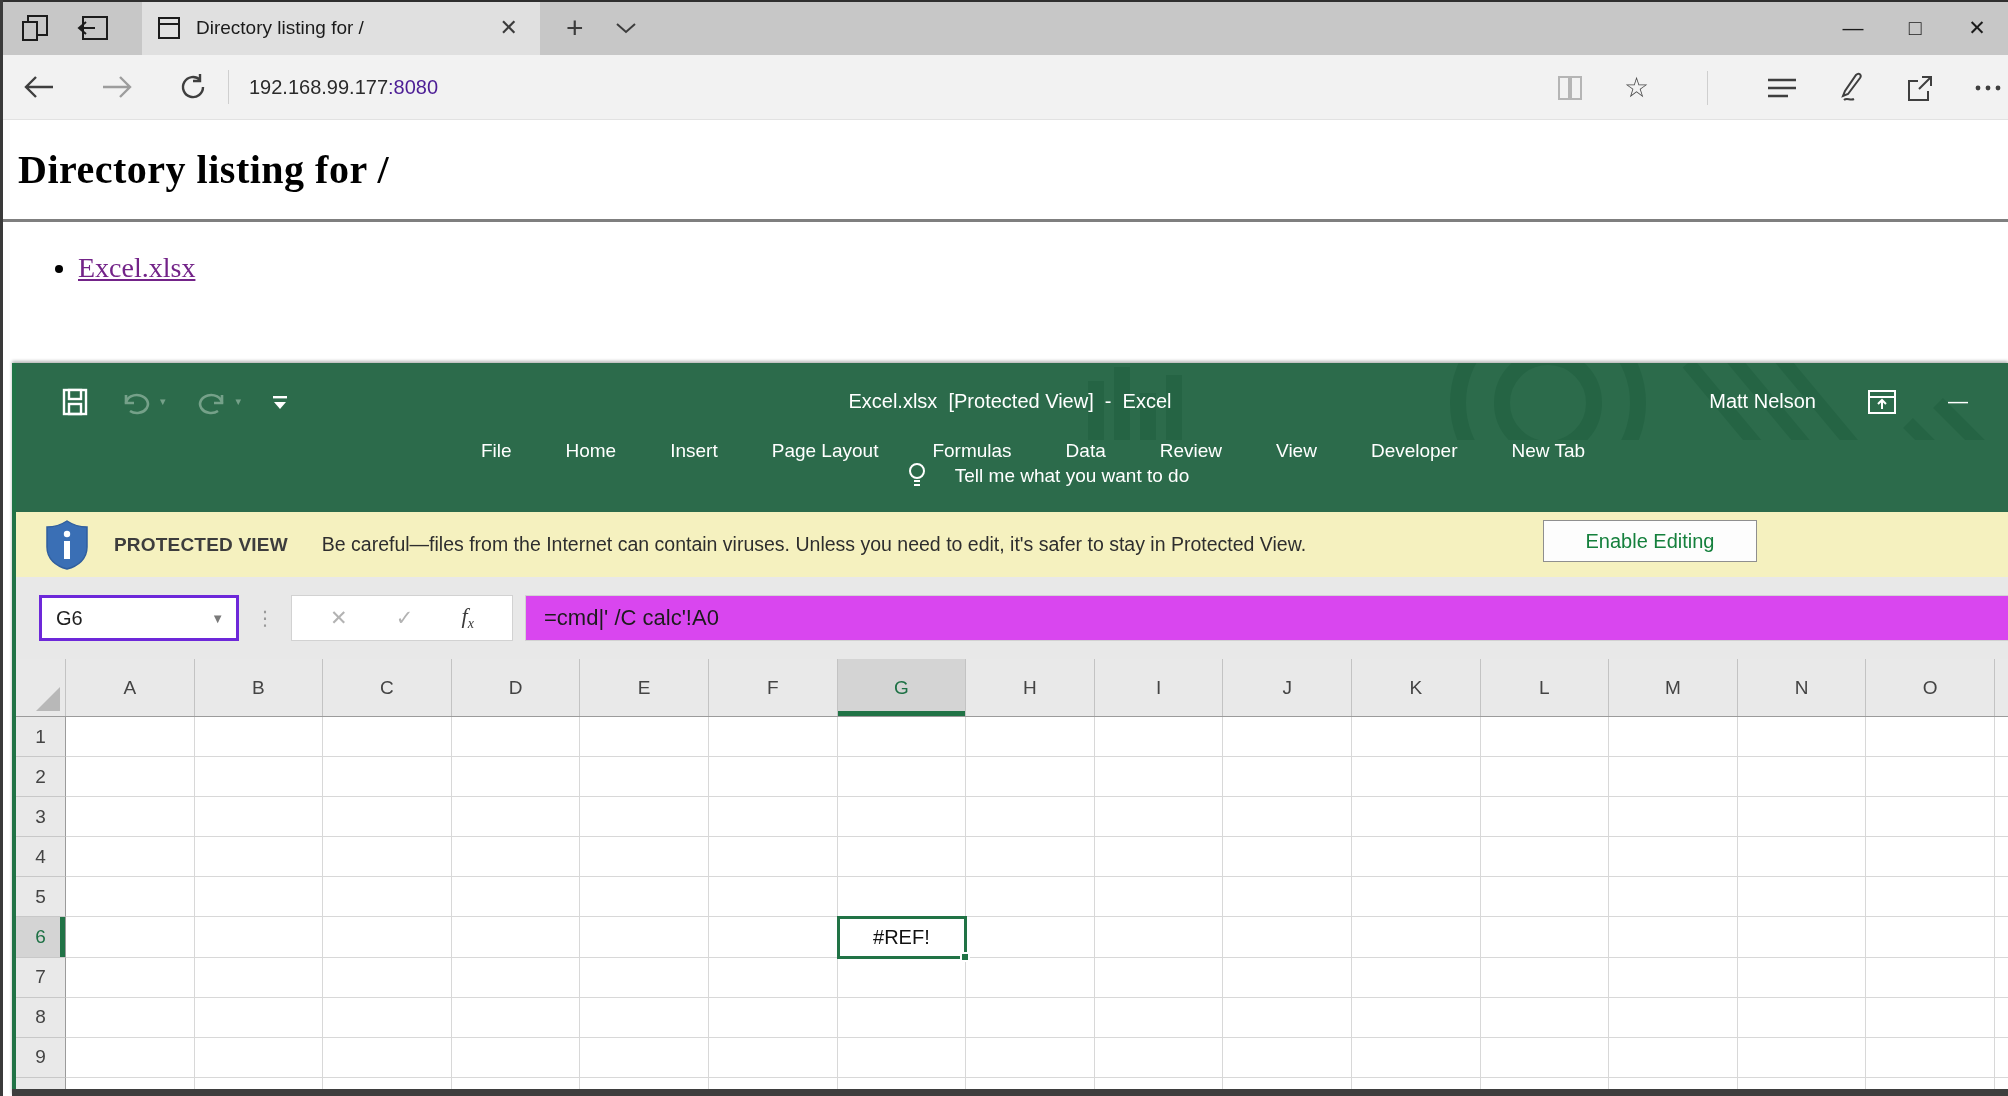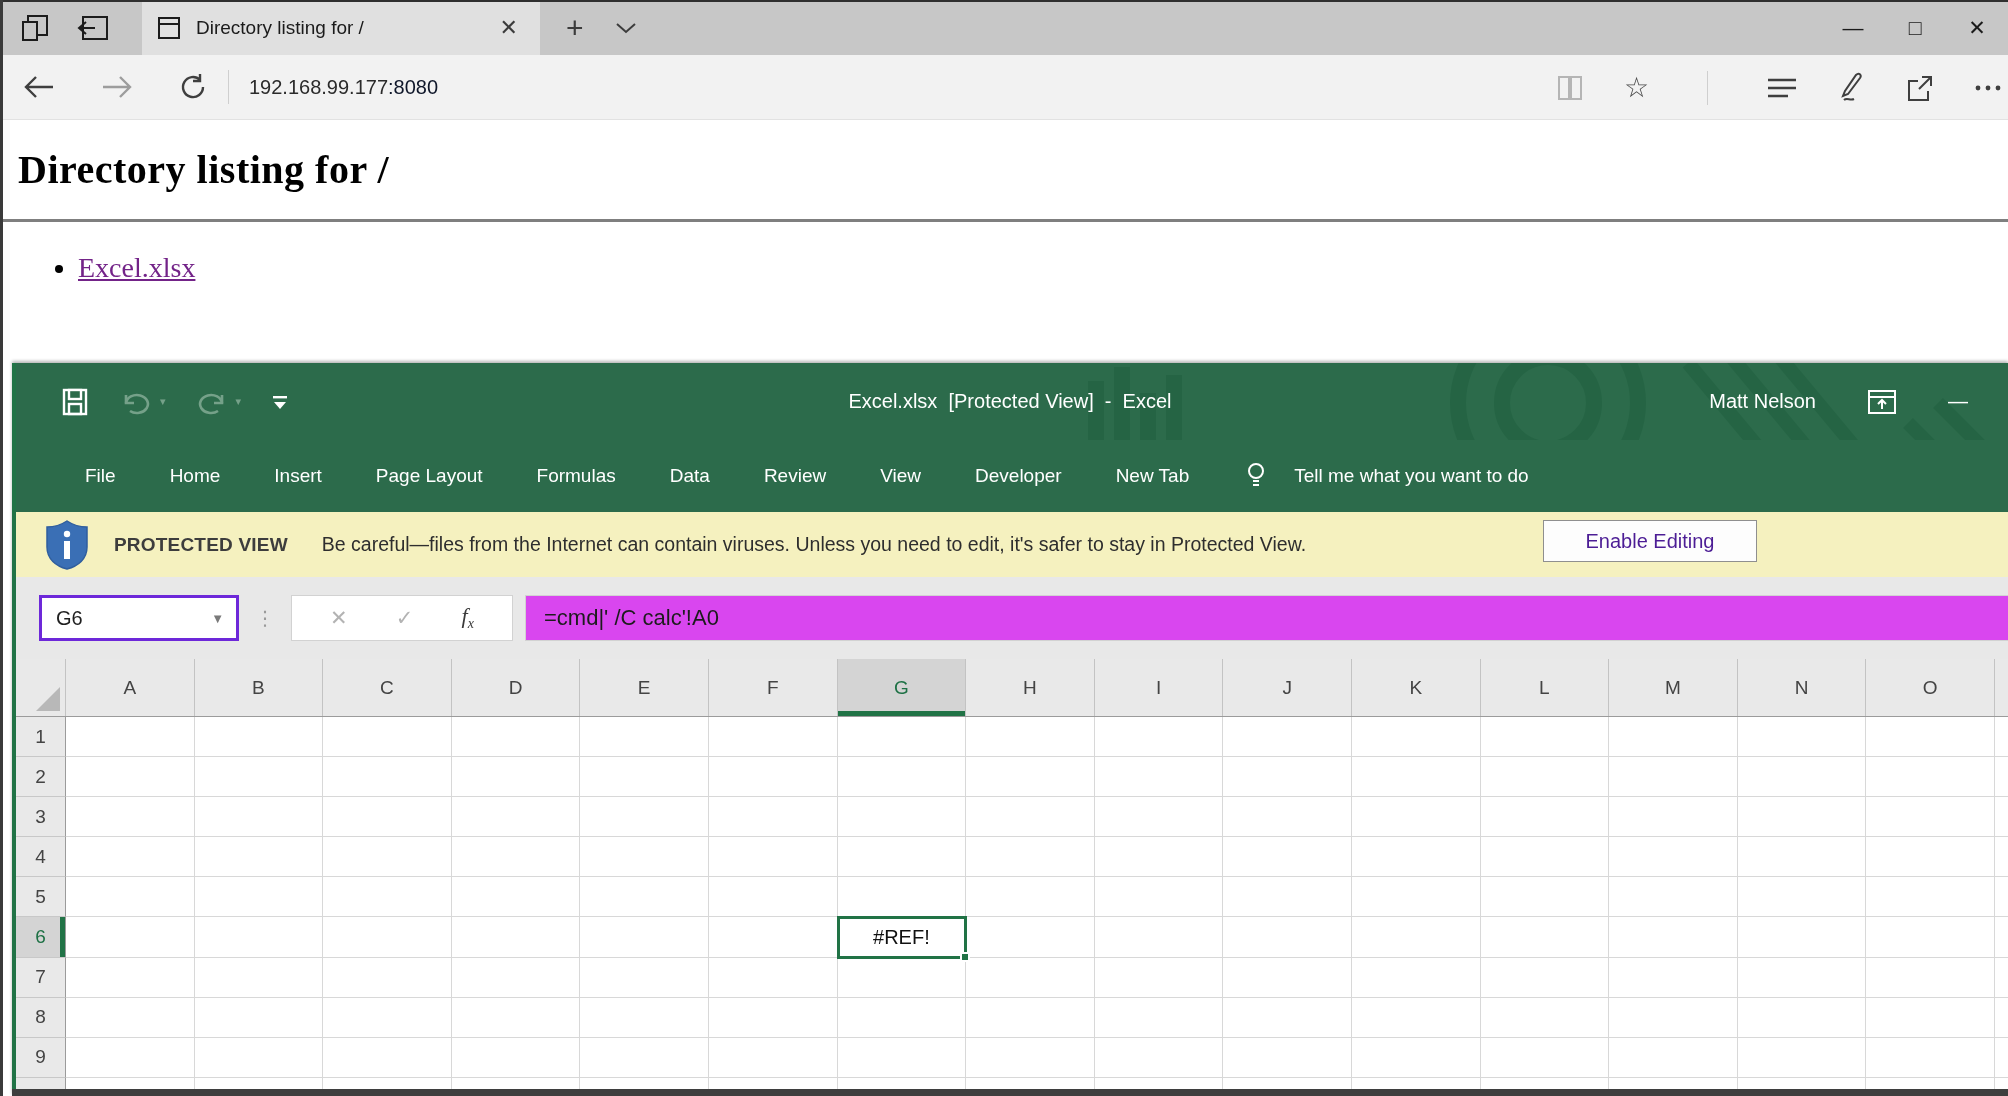--- a/index.html
+++ b/index.html
@@ -23,21 +23,21 @@
   .tablist-btn { margin-left:30px; align-self:center; }
   .win-controls { position:absolute; right:0; top:0; height:55px; display:flex; align-items:center; }
   .win-btn { width:62px; text-align:center; font-size:21px; color:#1b1b1b; }
 
   
   .toolbar { position:relative; height:65px; background:#f2f2f2; display:flex; align-items:center;
              border-bottom:1px solid #e2e2e2; }
   .nav-group { display:flex; align-items:center; gap:44px; padding-left:22px; }
   .vsep { width:1px; height:34px; background:#cfcfcf; margin:0 20px; }
   .url { font-size:20px; color:#2b2b2b; white-space:nowrap; }
-  .url .port { color:#0f172a; }
+  .url .port { color:#4c1d95; }
   .toolbar-right { position:absolute; right:6px; top:0; height:65px; display:flex; align-items:center; gap:38px; }
   .star { font-size:28px; color:#4a4a4a; }
 
   
   .page { height:243px; background:#fff; position:relative; font-family:"Liberation Serif", serif; }
   .page h1 { font-size:40px; font-weight:bold; color:#000; padding:26px 0 0 18px; letter-spacing:0.5px; }
   .page hr { border:none; border-top:3px solid #7f7f7f; margin:26px 0 0 0; }
   .page ul { margin:30px 0 0 78px; }
   .page li { font-size:28px; color:#000; }
   .page a { color:#732388; text-decoration:underline; cursor:pointer; }
@@ -50,31 +50,31 @@
   .xl-art { position:absolute; right:0; top:0; height:149px; width:1100px; opacity:.45; pointer-events:none; }
   .qat { position:relative; display:flex; align-items:center; gap:30px; padding-left:44px; height:100%; z-index:2; }
   .qat .dim { opacity:.45; }
   .mini-caret { font-size:11px; color:#cfe3d6; margin-left:-22px; }
   .xl-title { position:absolute; left:0; right:4px; top:0; height:77px; display:flex; align-items:center;
               justify-content:center; color:#fff; font-size:20px; z-index:2; white-space:pre; }
   .xl-title-right { position:absolute; right:40px; top:0; height:77px; display:flex; align-items:center;
                     gap:51px; color:#fff; font-size:20px; z-index:2; }
 
   .xl-ribbon { position:relative; height:72px; background:#2c6b4b; display:flex; align-items:center;
-               padding-left:42px; z-index:1; overflow:hidden; }
+               padding-left:42px; z-index:1; overflow:hidden;flex-direction:column; }
   .rtab { color:#fff; font-size:19px; padding:0 27px; cursor:pointer; position:relative; z-index:2; }
   .tellme { display:flex; align-items:center; gap:28px; color:#fff; font-size:19px; margin-left:30px;
             position:relative; z-index:2; }
 
   .pv-bar { height:65px; background:#f5f1bf; display:flex; align-items:center; position:relative; }
   .pv-shield { margin:0 26px 0 30px; }
   .pv-label { font-size:19px; font-weight:bold; color:#3d3d3d; letter-spacing:0.2px; margin-right:34px; }
   .pv-msg { font-size:19.5px; color:#2e2e2e; }
   .pv-btn { position:absolute; right:251px; top:8px; width:214px; height:42px; background:#fdfdfd;
-            border:1px solid #8f8f8f; font-size:20px; color:#4c1d95; display:flex; align-items:center;
+            border:1px solid #8f8f8f; font-size:20px; color:#15803d; display:flex; align-items:center;
             justify-content:center; cursor:pointer; font-family:"Liberation Sans", sans-serif; }
 
   .fbar { height:82px; background:#e8e8e8; display:flex; align-items:center; position:relative; }
   .namebox { position:relative; margin-left:23px; width:200px; height:46px; background:#fff;
              border:3px solid #6d28d9; display:flex; align-items:center; }
   .namebox .ref { font-size:20px; color:#1f1f1f; padding-left:14px; flex:1; }
   .namebox .dd { color:#7a7a7a; font-size:13px; padding-right:12px; }
   .dots-sep { color:#9a9a9a; font-size:20px; margin:0 16px; letter-spacing:0; }
   .fxbox { width:222px; height:46px; background:#fff; border:1px solid #d2d2d2; display:flex;
            align-items:center; justify-content:space-around; padding:0 14px; }

